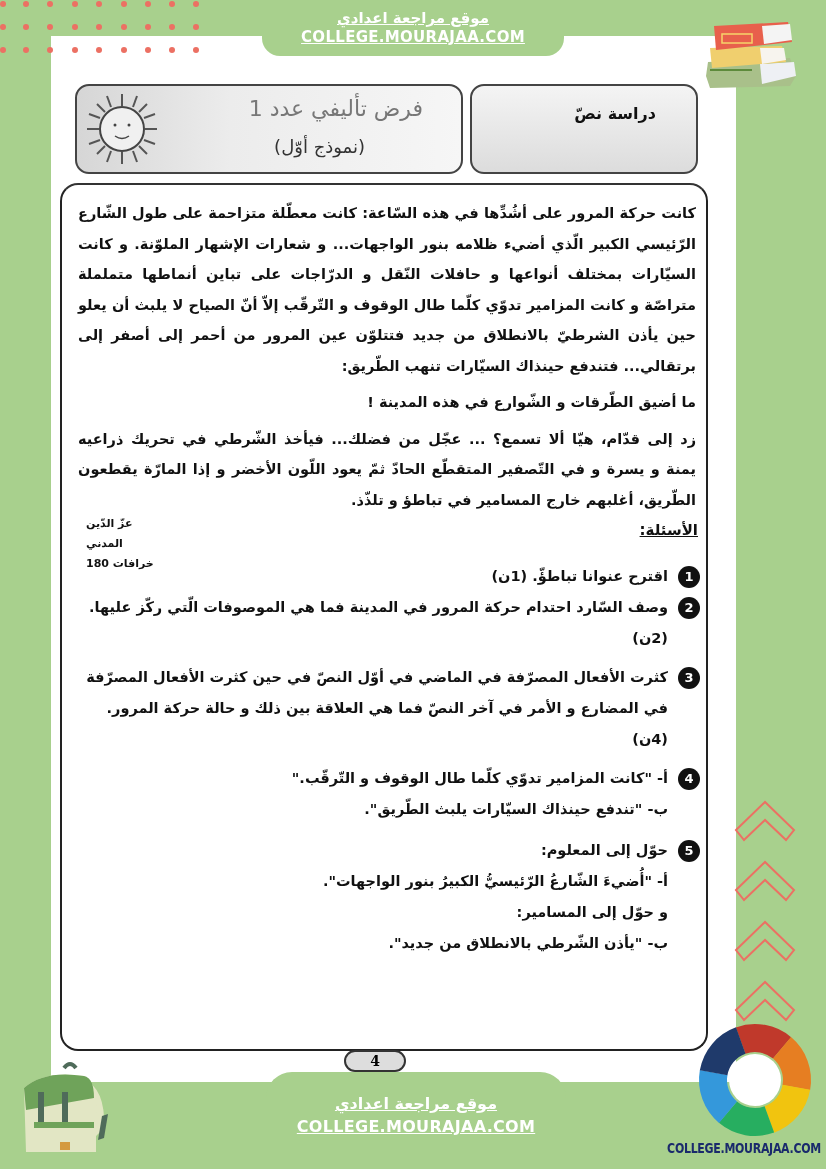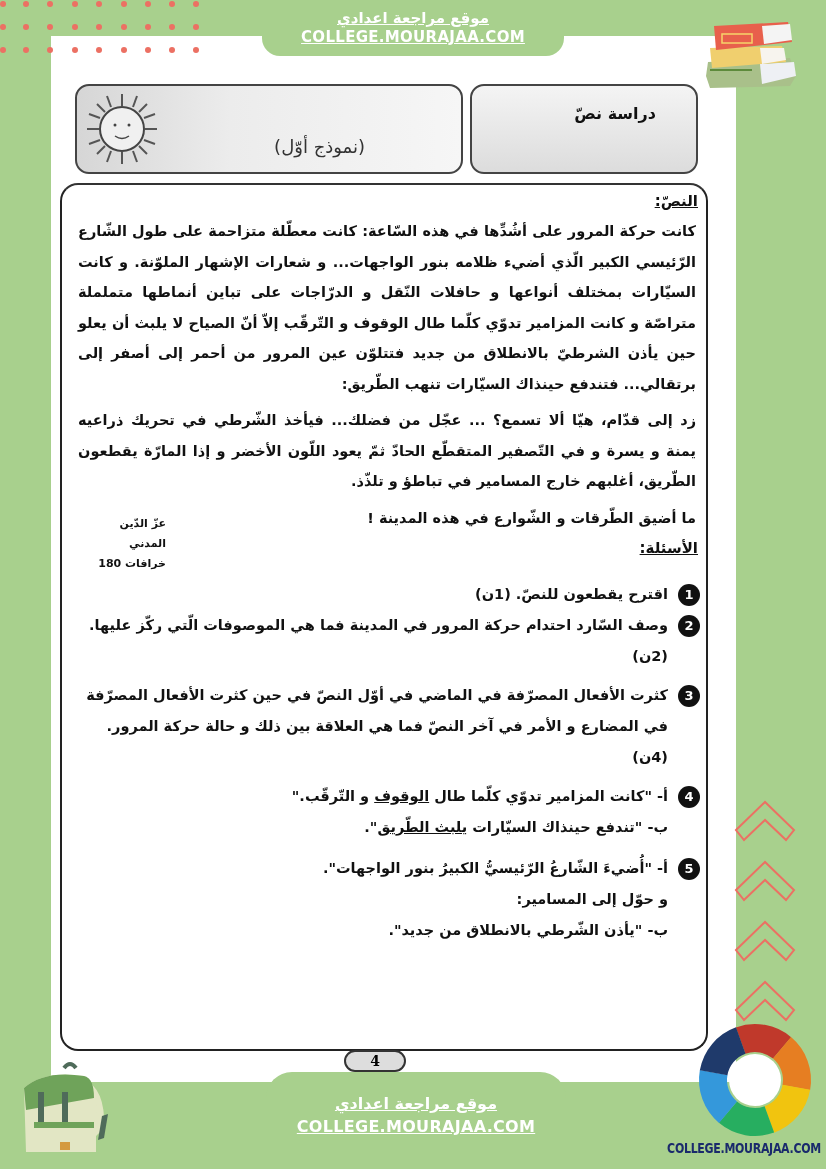--- a/index.html
+++ b/index.html
@@ -33,26 +33,26 @@
   .hdr-left .t1 { position: absolute; right: 38px; top: 10px; font-size: 22px; color: #777; direction: rtl; }
   .hdr-left .t2 { position: absolute; right: 96px; top: 50px; font-size: 18px; color: #333; direction: rtl; }
   .sun { position: absolute; left: 8px; top: 6px; width: 74px; height: 74px; }
 
   
   .frame { position: absolute; left: 60px; top: 183px; width: 648px; height: 868px; border: 2px solid #222; border-radius: 18px; border-top-color: #333; }
   .content { position: absolute; left: 72px; top: 192px; width: 630px; direction: rtl; color: #111; font-family: "DejaVu Sans", sans-serif; }
   .label-title { font-size: 15px; font-weight: bold; text-decoration: underline; text-align: right; padding-right: 4px; }
   .para { font-size: 14.5px; font-weight: bold; line-height: 30.5px; text-align: justify; margin-top: 2px; padding-right: 0px; }
   .para p { margin: 6px; }
-  .author { position: absolute; left: 14px; top: 322px; direction: rtl; font-size: 11px; line-height: 20px; text-align: right; width: 80px; font-weight: bold; }
+  .author { position: absolute; left: 14px; top: 322px; direction: rtl; font-size: 11px; line-height: 20px; text-align: left; width: 80px; font-weight: bold; }
   .q-title { font-size: 15px; font-weight: bold; text-decoration: underline; padding-right: 4px; }
 
   .q { position: relative; padding-right: 34px; font-size: 14.5px; font-weight: bold; line-height: 31px; }
   .q .num { position: absolute; right: 2px; top: 5px; width: 22px; height: 22px; border-radius: 50%; background: #111; color: #fff; font-size: 13px; font-weight: bold; text-align: center; line-height: 22px; font-family: "DejaVu Sans", sans-serif; }
-  .u { text-decoration: underline; }
+  .u { }
 
   .page-num { position: absolute; left: 344px; top: 1050px; width: 62px; height: 22px; border: 2px solid #333; border-radius: 11px; background: #ddd; text-align: center; font-weight: bold; font-size: 14px; line-height: 18px; font-family: "DejaVu Serif", serif; }
 
   
   .books { position: absolute; left: 700px; top: 12px; width: 100px; height: 82px; }
   .backpack { position: absolute; left: 14px; top: 1058px; width: 100px; height: 100px; }
   .chevrons { position: absolute; left: 732px; top: 790px; width: 66px; height: 250px; }
   .logo { position: absolute; left: 694px; top: 1022px; width: 122px; height: 116px; }
   .logo-text { position: absolute; left: 664px; top: 1142px; width: 160px; font-size: 11px; font-weight: bold; color: #1a2a6c; font-family: "DejaVu Sans", sans-serif; letter-spacing: -0.3px; text-align: center; transform: scaleY(1.2); }
 </style>
@@ -132,59 +132,60 @@
       <line x1="4" y1="22" x2="15" y2="26"></line>
         <line x1="4" y1="52" x2="15" y2="48"></line>
       <line x1="70" y1="22" x2="59" y2="26"></line>
         <line x1="70" y1="52" x2="59" y2="48"></line>
     </g>
     <circle cx="37" cy="37" r="22" fill="#f0f0f0" stroke="#444" stroke-width="2"></circle>
     <circle cx="30" cy="33" r="1.5" fill="#444"></circle>
       <circle cx="44" cy="33" r="1.5" fill="#444"></circle>
     <path d="M30 44 Q37 49 44 44" fill="none" stroke="#444" stroke-width="1.5"></path>
   </svg>
+  <div class="t1">فرض تأليفي عدد 1</div>
   <div class="t2">(نموذج أوّل)</div>
 </div>
 
 <div class="frame"></div>
 
 <div class="content">
-  <div class="label-title">النصّ:</div>
   <div class="para">
     <p>كانت حركة المرور على أشُدِّها في هذه السّاعة: كانت معطّلة متزاحمة على طول الشّارع الرّئيسي الكبير الّذي أضيء ظلامه بنور الواجهات... و شعارات الإشهار الملوّنة. و كانت السيّارات بمختلف أنواعها و حافلات النّقل و الدرّاجات على تباين أنماطها متململة متراصّة و كانت المزامير تدوّي كلّما طال الوقوف و التّرقّب إلاّ أنّ الصياح لا يلبث أن يعلو حين يأذن الشرطيّ بالانطلاق من جديد فتتلوّن عين المرور من أحمر إلى أصفر إلى برتقالي... فتندفع حينذاك السيّارات تنهب الطّريق:</p>
+    <p>ما أضيق الطّرقات و الشّوارع في هذه المدينة !</p>
     <p>زد إلى قدّام، هيّا ألا تسمع؟ ... عجّل من فضلك... فيأخذ الشّرطي في تحريك ذراعيه يمنة و يسرة و في التّصفير المتقطّع الحادّ ثمّ يعود اللّون الأخضر و إذا المارّة يقطعون الطّريق، أغلبهم خارج المسامير في تباطؤ و تلذّذ.</p>
-    <p>ما أضيق الطّرقات و الشّوارع في هذه المدينة !</p>
   </div>
 
   <div class="q-title">الأسئلة:</div>
 
   <div style="margin-top:22px">
     <div class="q">
       <span class="num">1</span>
-      <span>اقترح يقطعون للنصّ. (1ن)</span>
+      <span>اقترح عنوانا تباطؤّ. (1ن)</span>
     </div>
     <div class="q">
       <span class="num">2</span>
       <span>وصف السّارد احتدام حركة المرور في المدينة فما هي الموصوفات الّتي ركّز عليها. (2ن)</span>
     </div>
     <div class="q" style="margin-top:8px">
       <span class="num">3</span>
       <span>كثرت الأفعال المصرّفة في الماضي في أوّل النصّ في حين كثرت الأفعال المصرّفة في المضارع و الأمر في آخر النصّ فما هي العلاقة بين ذلك و حالة حركة المرور. (4ن)</span>
     </div>
     <div class="q" style="margin-top:8px">
       <span class="num">4</span>
       <div>
         <span>أ- "كانت المزامير تدوّي كلّما طال </span><span class="u">الوقوف</span><span> و التّرقّب."</span>
       </div>
       <div>
         <span>ب- "تندفع حينذاك السيّارات </span><span class="u">يلبث الطّريق</span><span>".</span>
       </div>
     </div>
     <div class="q" style="margin-top:10px">
       <span class="num">5</span>
+      <div>حوّل إلى المعلوم:</div>
       <div>أ- "أُضيءَ الشّارعُ الرّئيسيُّ الكبيرُ بنور الواجهات".</div>
       <div>و حوّل إلى المسامير:</div>
       <div>ب- "يأذن الشّرطي بالانطلاق من جديد".</div>
     </div>
   </div>
 
   <div class="author">
     <div>عزّ الدّين المدني</div>
     <div>خرافات 180</div>
   </div>

